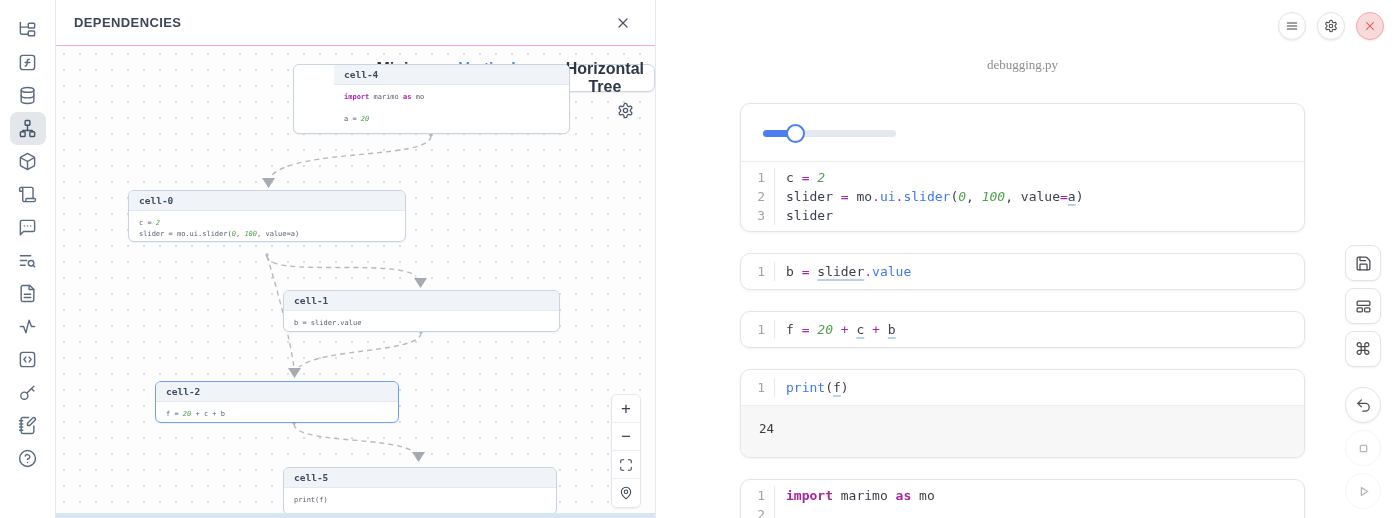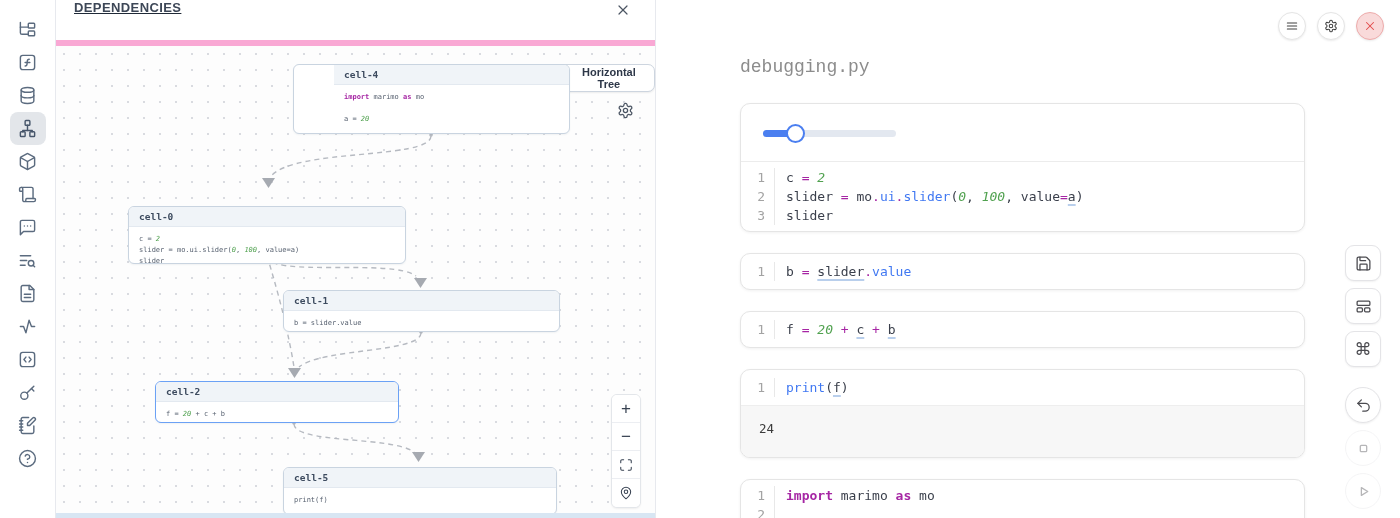--- a/index.html
+++ b/index.html
@@ -10,22 +10,22 @@
   
   .sidebar { width:56px; flex:0 0 56px; border-right:1px solid #e7e9ee; background:#fff;
     display:flex; flex-direction:column; align-items:center; padding-top:13px; }
   .side-btn { width:36px; height:33px; display:flex; align-items:center; justify-content:center;
     color:#5b6b7f; border:none; background:transparent; cursor:pointer; border-radius:8px; }
   .side-btn.active { background:#e3e6ea; color:#47566b; }
   .side-btn svg { width:19px; height:19px; }
 
   
   .dep-panel { width:600px; flex:0 0 600px; border-right:1px solid #e7e9ee; display:flex; flex-direction:column; background:#fff; position:relative; }
-  .dep-header { height:46px; flex:0 0 46px; display:flex; justify-content:space-between;
-    padding:0 20px 0 18px; border-bottom:6px solid #f9a8d4;text-decoration:underline; }
+  .dep-header { height:46px; flex:0 0 46px; display:flex; align-items:center; justify-content:space-between;
+    padding:0 20px 0 18px; border-bottom:1px solid #f9a8d4; }
   .dep-title { font-size:13px; font-weight:700; letter-spacing:.4px; color:#3d4757; }
   .dep-close { background:none; border:none; color:#4b5563; cursor:pointer; width:20px; height:20px; }
   .dep-close svg { width:16px; height:16px; }
 
   .graph { position:relative; flex:1; overflow:hidden; background-color:#fdfdfd;
     background-image:radial-gradient(circle, #d9dbe0 1px, transparent 1.3px); background-size:16px 16px; }
 
   .edges { position:absolute; inset:0; width:100%; height:100%; pointer-events:none; }
   .edge { fill:none; stroke:#b6bac1; stroke-width:1.4; stroke-dasharray:5 4; }
   .edge-arrow { fill:#a6aab1; }
@@ -34,42 +34,42 @@
   .node { position:absolute; background:#fff; border:1px solid #c9d4e0; border-radius:6px;
     box-shadow:0 1px 2px rgba(40,60,90,.06); overflow:hidden; cursor:pointer; }
   .node.selected { border:1.5px solid #6ba1f5; }
   .node-header { background:#f0f4f8; border-bottom:1px solid #e3e9f0; padding:4px 10px;
     font-family:"DejaVu Sans Mono", monospace; font-size:9.5px; font-weight:700; color:#3d4b5f; }
   .node-code { padding:7px 10px; font-family:"DejaVu Sans Mono", monospace; font-size:7px;
     line-height:11px; color:#555f6e; white-space:pre; }
 
   .graph-toolbar { position:absolute; top:18px; left:289px; display:flex; gap:8px; }
   .tb-btn { height:26px; display:flex; align-items:center; gap:6px; padding:13px 10px; background:#fff;
-    border:1px solid #cdd5df; border-radius:7px; font-size:11px; font-weight:600; color:#2d3748;
+    border:1px solid #cdd5df; border-radius:7px; font-size:16px; font-weight:600; color:#2d3748;
     box-shadow:0 1px 2px rgba(0,0,0,.07); cursor:pointer; font-family:"Liberation Sans",sans-serif; }
   .tb-btn svg { width:14px; height:14px; }
   .tb-btn.active { border:1.5px solid #74a4f5; color:#4f83ed; }
 
   .graph-gear { position:absolute; left:561px; top:55px; width:18px; height:18px; color:#4b5563; cursor:pointer; background:none; border:none; }
   .graph-gear svg { width:17px; height:17px; }
 
   .zoom-ctrl { position:absolute; left:555px; top:348px; width:30px; background:#fff;
     border:1px solid #e3e6ea; border-radius:6px; box-shadow:0 1px 2px rgba(0,0,0,.06);
     display:flex; flex-direction:column; overflow:hidden; }
   .zoom-btn { height:28px; border:none; background:#fff; border-bottom:1px solid #eceef2; color:#374151;
     font-size:17px; line-height:1; display:flex; align-items:center; justify-content:center; cursor:pointer; }
   .zoom-btn:last-child { border-bottom:none; }
   .zoom-btn svg { width:14px; height:14px; }
 
   .panel-strip { position:absolute; left:0; right:0; bottom:0; height:5px; background:#d8e6f3; }
 
   
   .notebook { position:relative; flex:1; background:#fff; }
-  .nb-title { position:absolute; top:57px; left:84px; width:565px; 
-    font-family:Liberation Mono, monospace; font-size:18px; color:#8c8c8c; }
+  .nb-title { position:absolute; top:57px; left:84px; width:565px; text-align:center;
+    font-family:Liberation Serif, serif; font-size:13px; color:#8c8c8c; }
   .nb-header-btns { position:absolute; top:12px; right:16px; display:flex; gap:11px; }
   .circ-btn { width:28px; height:28px; border-radius:50%; background:#fff; border:1px solid #e5e5e5;
     box-shadow:0 1px 2px rgba(0,0,0,.08); display:flex; align-items:center; justify-content:center;
     color:#404040; cursor:pointer; }
   .circ-btn svg { width:14px; height:14px; }
   .circ-btn.danger { background:#f9dada; border-color:#eeacac; color:#e24c4c; }
 
   .cells { position:absolute; left:84px; top:103px; width:565px; display:flex; flex-direction:column; gap:21px; }
   .cell-card { background:#fff; border:1px solid #e5e5e5; border-radius:10px;
     box-shadow:0 1px 3px rgba(0,0,0,.06); overflow:hidden; }
@@ -341,21 +341,21 @@
               <path d="M20 10c0 6-8 12-8 12s-8-6-8-12a8 8 0 0 1 16 0Z"></path>
               <circle cx="12" cy="10" r="3"></circle>
             </svg>
           </span>
         </button>
       </div>
   <div class="node" style="left: 237px; top: 18px; width: 277px; height: 70px; padding-left: 40px;">
         <div class="node-header">cell-4</div>
         <div class="node-code"><div><span class="tk-k">import</span><span class="tk-p"> marimo </span><span class="tk-k">as</span><span class="tk-p"> mo</span></div><div>&nbsp;</div><div><span class="tk-p">a = </span><span class="tk-n">20</span></div></div>
       </div>
-      <div class="node" style="left: 72px; top: 144px; width: 278px; height: 58px; margin-top: 16px;">
+      <div class="node" style="left: 72px; top: 144px; width: 278px; height: 52px;">
         <div class="node-header">cell-0</div>
         <div class="node-code"><div><span class="tk-p">c = </span><span class="tk-n">2</span></div><div><span class="tk-p">slider = mo.ui.slider(</span><span class="tk-n">0</span><span class="tk-p">, </span><span class="tk-n">100</span><span class="tk-p">, value=a)</span></div><div><span class="tk-p">slider</span></div></div>
       </div>
       <div class="node" style="left: 227px; top: 244px; width: 277px; height: 42px;">
         <div class="node-header">cell-1</div>
         <div class="node-code"><div><span class="tk-p">b = slider.value</span></div></div>
       </div>
       <div class="node selected" style="left: 99px; top: 335px; width: 244px; height: 42px;">
         <div class="node-header">cell-2</div>
         <div class="node-code"><div><span class="tk-p">f = </span><span class="tk-n">20</span><span class="tk-p"> + c + b</span></div></div>

